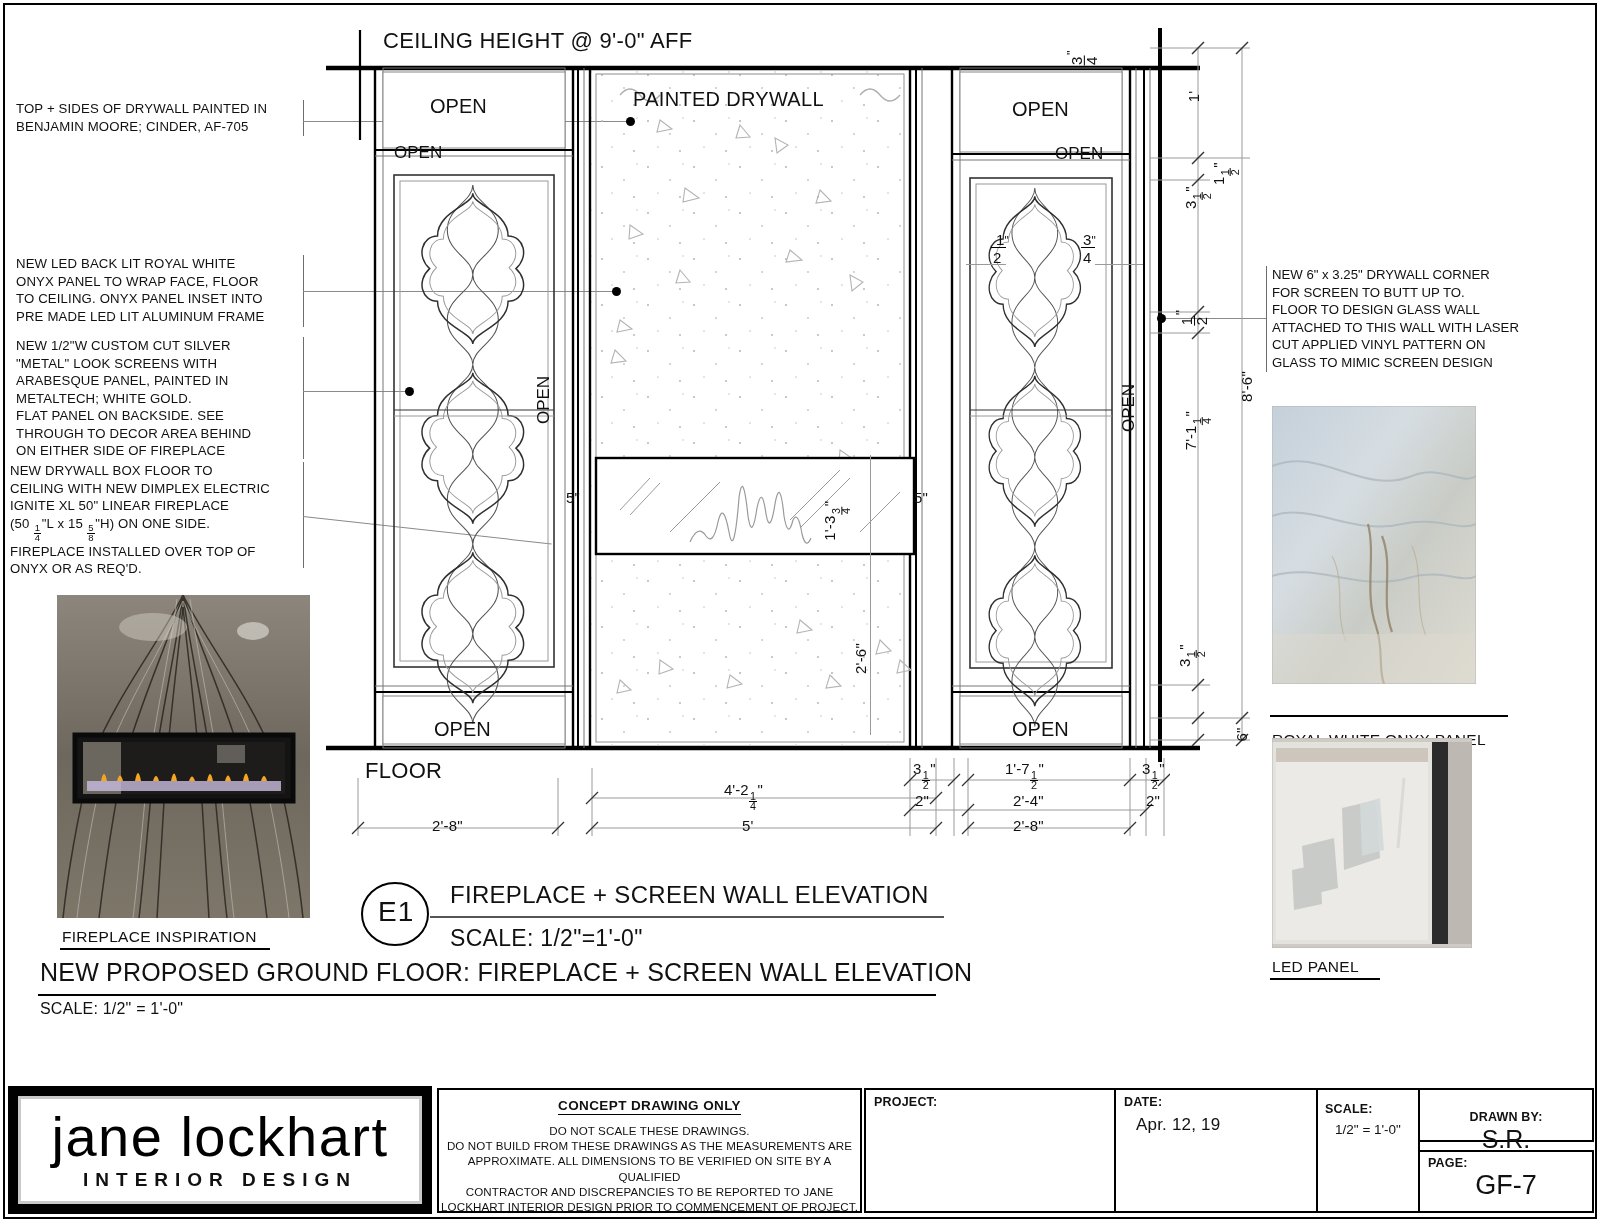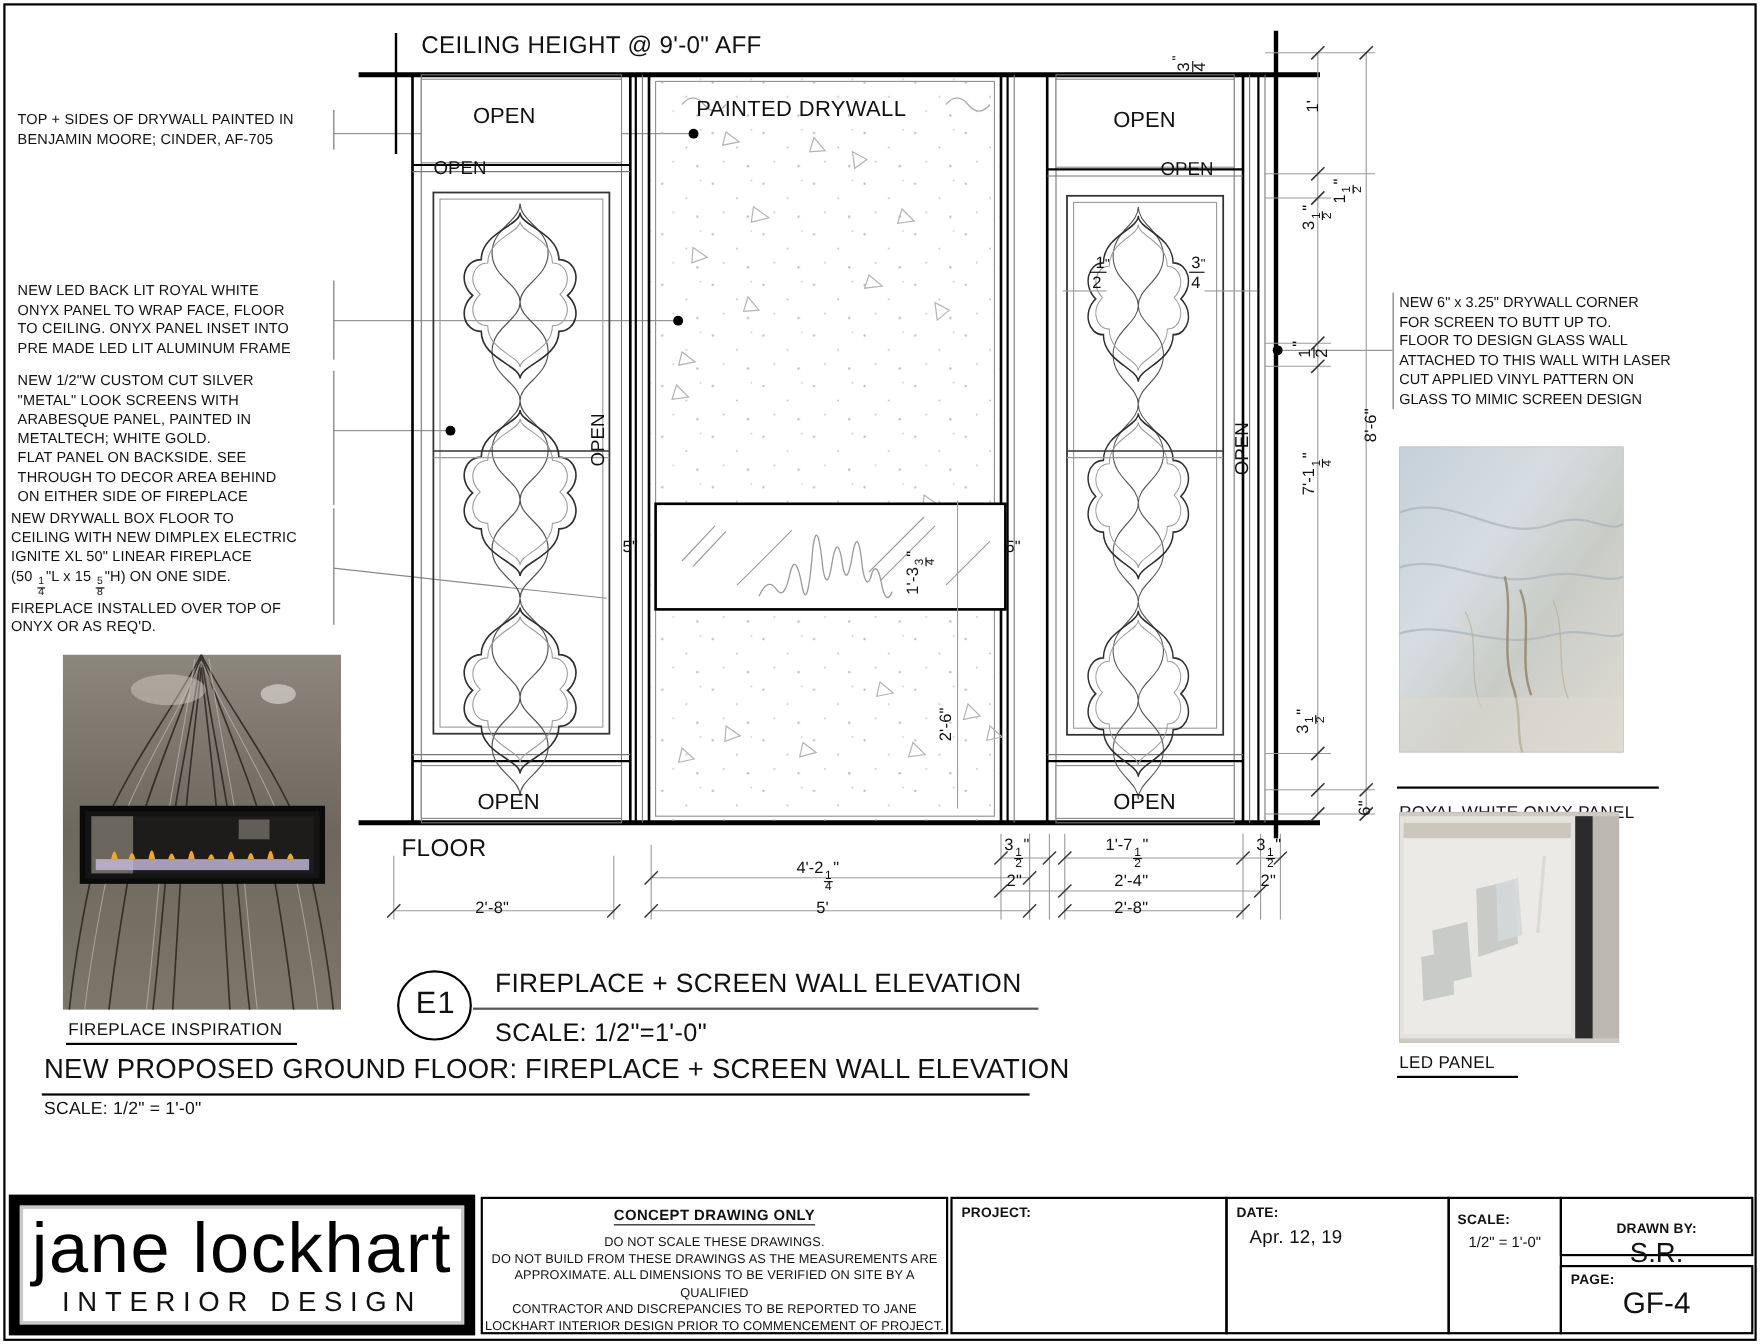--- a/index.html
+++ b/index.html
@@ -492,23 +492,23 @@
     <rect x="0" y="0" width="200" height="210" fill="none" stroke="#b5b5b5" stroke-width="1"></rect>
   </svg>
 </div>
 <div class="abs cap" style="left:1272px;top:958px;">LED PANEL</div>
 <div class="abs" style="left:1270px;top:978px;width:110px;height:2px;background:#000;"></div>
 
 <div class="tb" style="left:8px;top:1086px;width:424px;height:128px;background:#000;padding:10px;">
   <div style="width:100%;height:100%;background:#fff;border:3px solid #c9c9c9;
               box-sizing:border-box;display:flex;flex-direction:column;
               align-items:center;justify-content:center;">
-    <div style="font-size:64px;letter-spacing:1.5px;line-height:1;
+    <div style="font-size:56px;letter-spacing:1.5px;line-height:1;
                 color:#000;-webkit-text-stroke:0px;">jane lockhart</div>
-    <div style="font-size:25px;font-weight:normal;letter-spacing:7px;margin-top:4px;">INTERIOR DESIGN</div>
+    <div style="font-size:19px;font-weight:bold;letter-spacing:7px;margin-top:4px;">INTERIOR DESIGN</div>
   </div>
 </div>
 
 <div class="tb" style="left:437px;top:1088px;width:425px;height:125px;border:2px solid #000;
             text-align:center;padding-top:6px;box-sizing:border-box;">
   <div style="font-size:13.5px;font-weight:bold;letter-spacing:.4px;
               display:inline-block;border-bottom:1.5px solid #000;padding-bottom:1px;">CONCEPT DRAWING ONLY</div>
   <div style="margin-top:8px;font-size:11.6px;line-height:15.2px;letter-spacing:.1px;">
     <div>DO NOT SCALE THESE DRAWINGS.</div>
     <div>DO NOT BUILD FROM THESE DRAWINGS AS THE MEASUREMENTS ARE</div>
@@ -537,17 +537,17 @@
 
 <div class="tb" style="left:1418px;top:1088px;width:176px;height:54px;border:2px solid #000;
             box-sizing:border-box;padding:20px 8px;text-align:center;">
   <div class="tblabel">DRAWN BY:</div>
   <div style="font-size:25px;margin-top:1px;">S.R.</div>
 </div>
 
 <div class="tb" style="left:1418px;top:1150px;width:176px;height:63px;border:2px solid #000;
             box-sizing:border-box;padding:4px 8px;text-align:center;">
   <div class="tblabel" style="text-align:left;">PAGE:</div>
-  <div style="font-size:27px;margin-top:0px;">GF-4</div>
+  <div style="font-size:27px;margin-top:0px;">GF-7</div>
 </div>
 
 <div class="abs" style="left:3px;top:3px;width:1594px;height:1216px;border:2px solid #000;
             box-sizing:border-box;pointer-events:none;"></div>
 
 </body></html>

